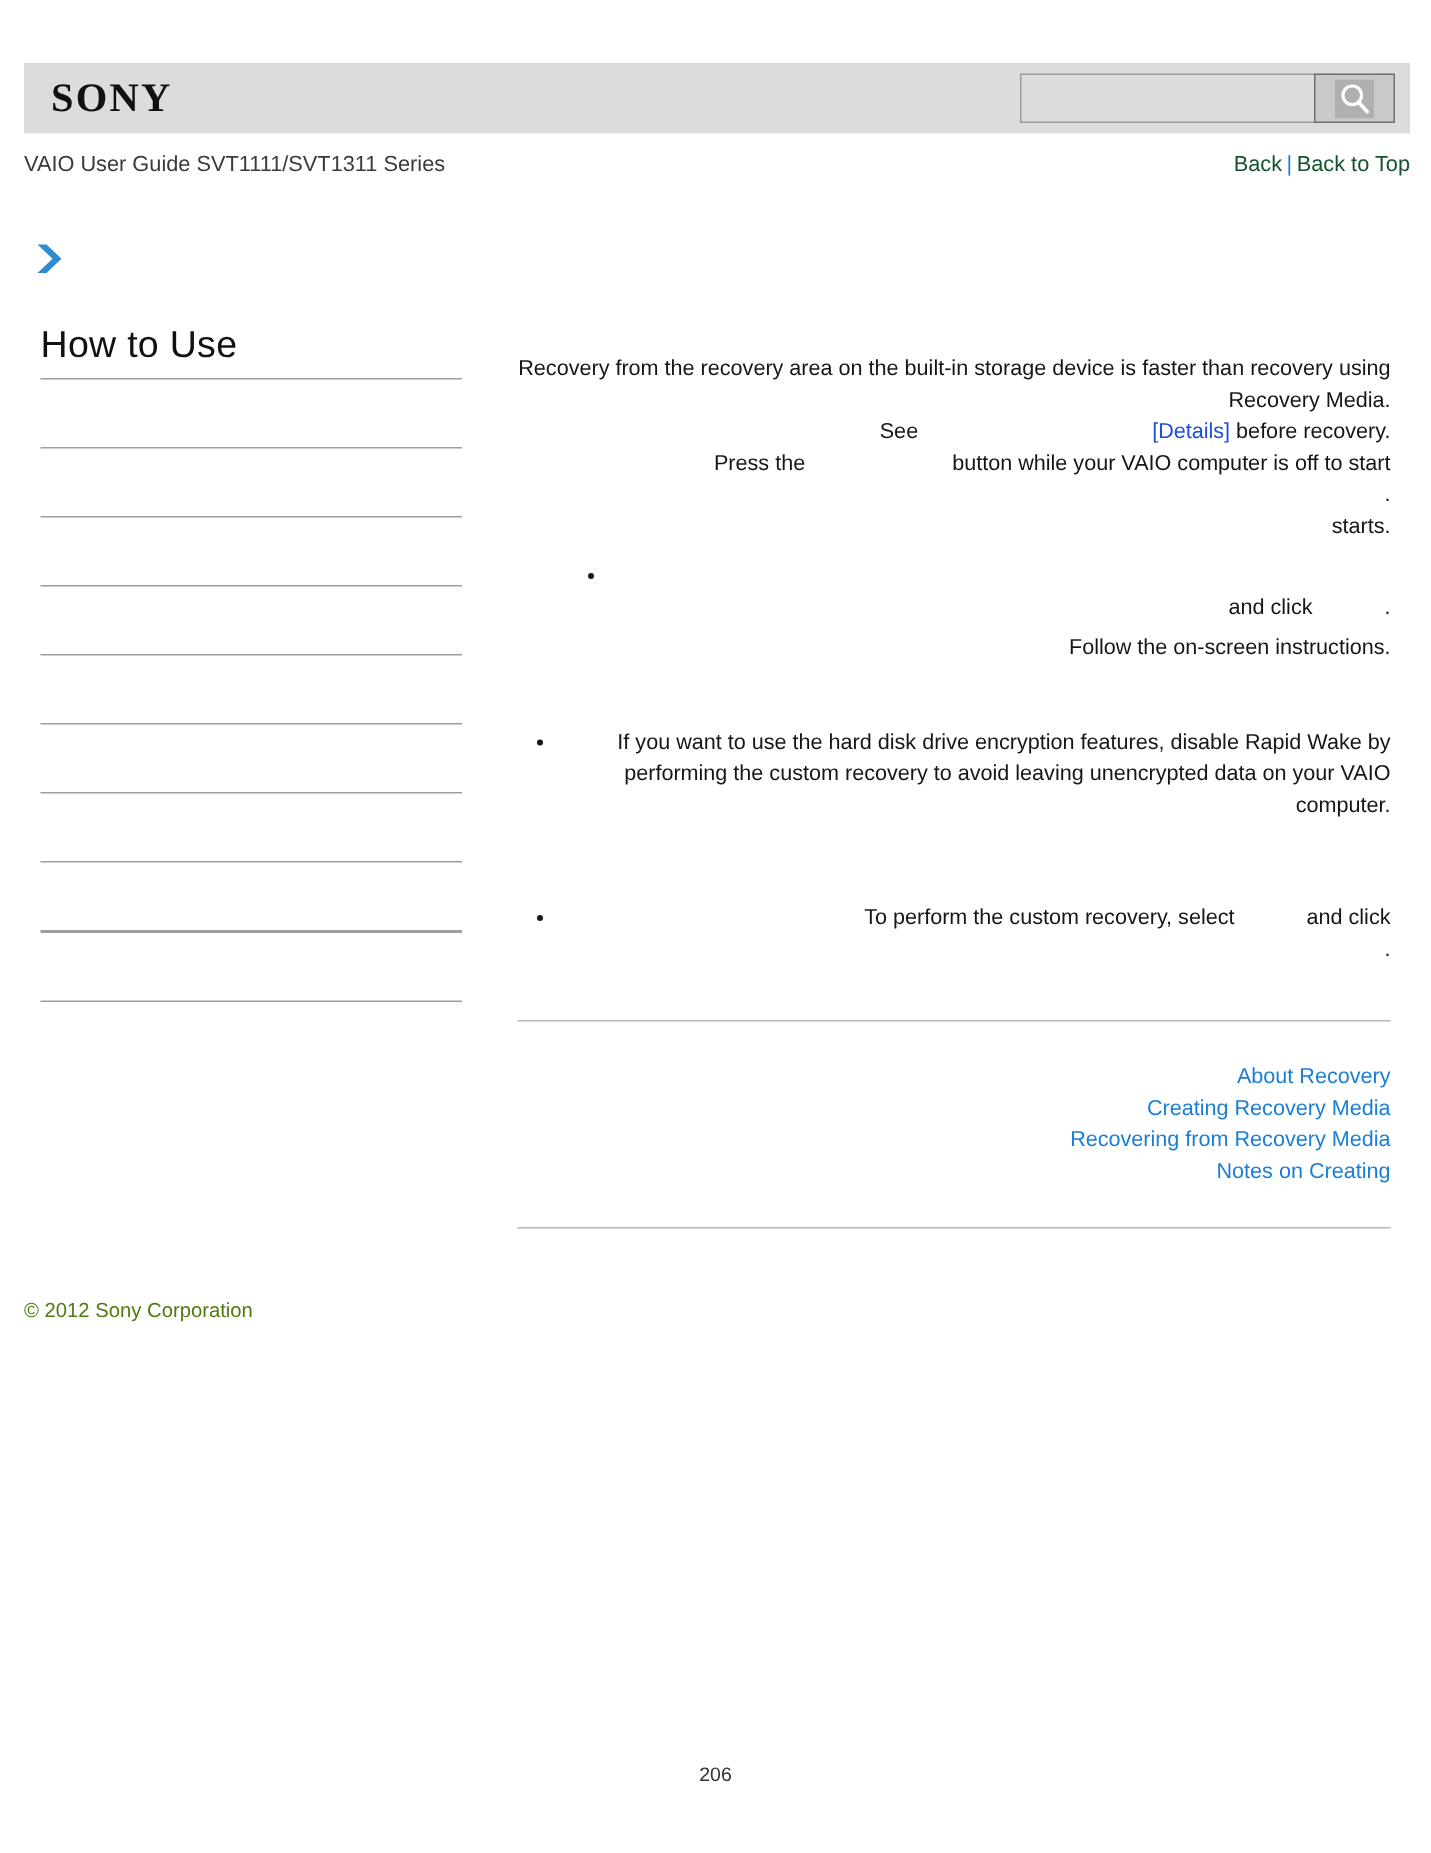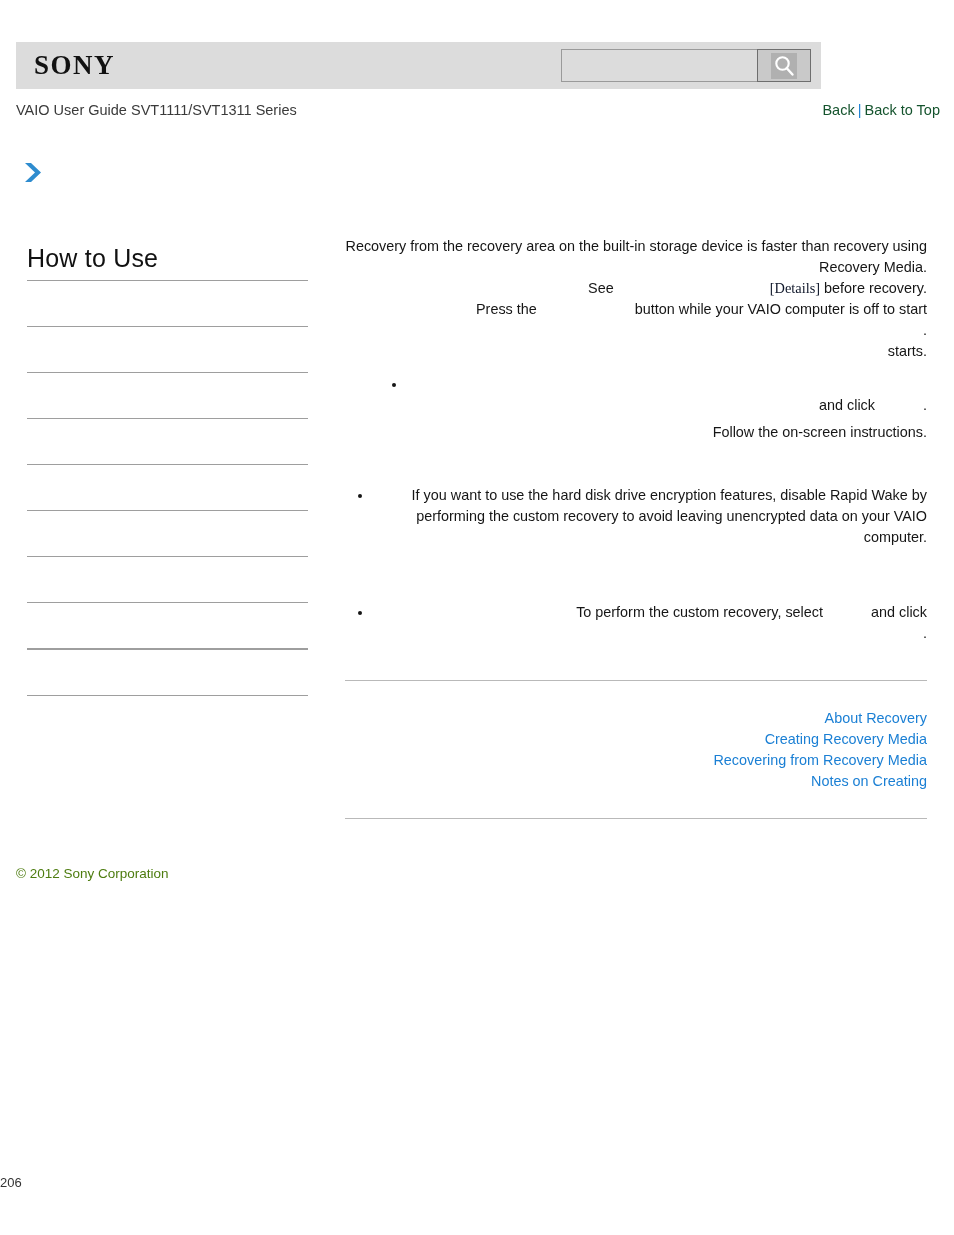--- a/index.html
+++ b/index.html
@@ -14,21 +14,21 @@
     font-family: "Liberation Sans", sans-serif;
     color: #000000;
     -webkit-font-smoothing: antialiased;
   }
 
   
   .header-bar {
     position: absolute;
     left: 16px;
     top: 42px;
-    width: 805px;
+    width: 924px;
     height: 47px;
     background: #dcdcdc;
     box-sizing: border-box;
   }
   .sony-logo {
     position: absolute;
     left: 18px;
     top: 8px;
     font-family: "Liberation Serif", serif;
     font-weight: bold;
@@ -106,21 +106,20 @@
     width: 22px;
     height: 26px;
   }
 
   
   .sidebar {
     position: absolute;
     left: 27px;
     top: 216px;
     width: 281px;
-    margin-top: 28px;
   }
   .sidebar-title {
     font-size: 25px;
     font-weight: normal;
     color: #111111;
     margin: 0;
     padding: 0 0 7px 0;
     line-height: 29px;
     letter-spacing: 0.2px;
   }
@@ -155,23 +154,22 @@
   }
   .content p {
     margin: 0;
   }
   .para-intro { margin-bottom: 0; }
   .line-see { margin-top: 0; }
   .gap {
     display: inline-block;
   }
   .link-inline {
-    color: #0f172a;
+    color: #1d4ed8;
     text-decoration: none;
-    font-family: Liberation Serif, serif;
   }
   .step {
     margin-left: 38px;
     margin-top: 4px;
   }
   .step-sub {
     margin-left: 38px;
   }
   .bullets {
     list-style: disc;
@@ -215,21 +213,21 @@
     left: 16px;
     top: 866px;
     font-size: 13.5px;
     color: #4d7c0f;
   }
   .page-number {
     position: absolute;
     left: 0;
     top: 1175px;
     width: 954px;
-    text-align: left;
+    text-align: center;
     font-size: 13px;
     color: #333333;
   }
 </style>
 </head>
 <body>
 
 <div class="header-bar">
   <div class="sony-logo">SONY</div>
   <div class="search-wrap">

